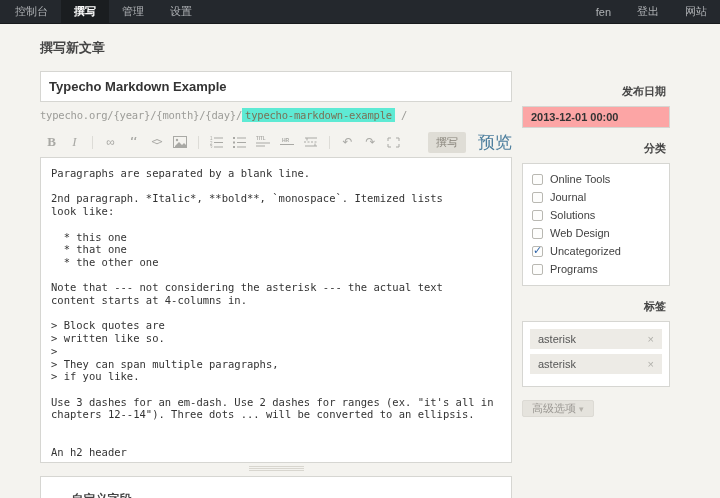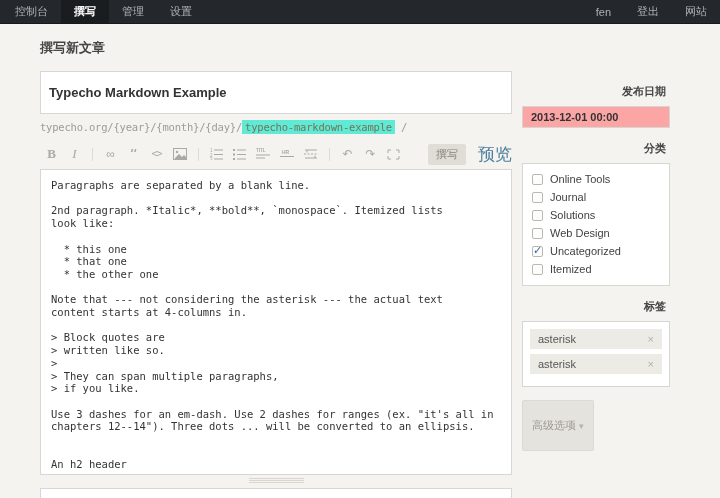--- a/index.html
+++ b/index.html
@@ -20,21 +20,21 @@
   .nav-item.active { background:#1a1d20; color:#ffffff; font-weight:bold; }
   .nav-right { margin-left:auto; display:flex; }
   
   .content { padding:0 50px 0 40px; }
   .page-title { font-size:13px; font-weight:bold; color:#454545; margin:15px 0 14px; }
   .columns { display:flex; gap:10px; }
   .main-col { width:472px; }
   .side-col { width:148px; }
   
   .title-input {
-    width:100%; height:43px; border:1px solid #d6d6d2; background:#fff;
+    width:100%; height:31px; border:1px solid #d6d6d2; background:#fff;
     padding:0 8px; font-family:"Liberation Sans","DejaVu Sans",sans-serif;
     font-size:13px; font-weight:bold; color:#333;
   }
   .permalink {
     margin-top:7px; font-family:"DejaVu Sans Mono","Liberation Mono",monospace;
     font-size:10.5px; color:#9c9c98; letter-spacing:-0.2px;
   }
   .permalink .slug { background:#5eead4; color:#797257; padding:1px 3px; }
   
   .toolbar { margin-top:9px; height:24px; display:flex; align-items:center; }
@@ -98,21 +98,21 @@
   }
   .cat-label { font-size:11px; color:#3f3f3f; }
   .tags-box { border:1px solid #d6d6d2; background:#fff; padding:7px; height:66px; }
   .tag-pill {
     background:#edebe6; height:20px; display:flex; align-items:center;
     padding:0 8px; margin-bottom:5px; font-size:11px; color:#555;
   }
   .tag-x { margin-left:auto; color:#b1b0ab; font-size:11px; cursor:pointer; }
   .advanced-btn {
     margin-top:13px; display:inline-block; background:#e5e3dd;
-    border:1px solid #dcdad4; border-radius:2px; padding:17px 9px;
+    border:1px solid #dcdad4; border-radius:2px; padding:0 9px;
     font-size:11px; color:#9b9893; cursor:pointer;
   }
   .advanced-btn .caret { color:#b5b2ac; font-size:9px; margin-left:3px; }
 </style>
 </head>
 <body>
 
 <header class="navbar">
   <div class="nav-item">控制台</div>
   <div class="nav-item active">撰写</div>
@@ -279,21 +279,21 @@
         <div class="cat-row">
           <span class="checkbox" data-checked="false"></span>
           <span class="cat-label">Web Design</span>
         </div>
         <div class="cat-row">
           <span class="checkbox" data-checked="true"></span>
           <span class="cat-label">Uncategorized</span>
         </div>
         <div class="cat-row">
           <span class="checkbox" data-checked="false"></span>
-          <span class="cat-label">Itemized</span>
+          <span class="cat-label">Programs</span>
         </div>
       </div>
 
       <div class="side-label">标签</div>
       <div class="tags-box">
         <div class="tag-pill">
           <span>asterisk</span>
           <span class="tag-x">×</span>
         </div>
         <div class="tag-pill">

